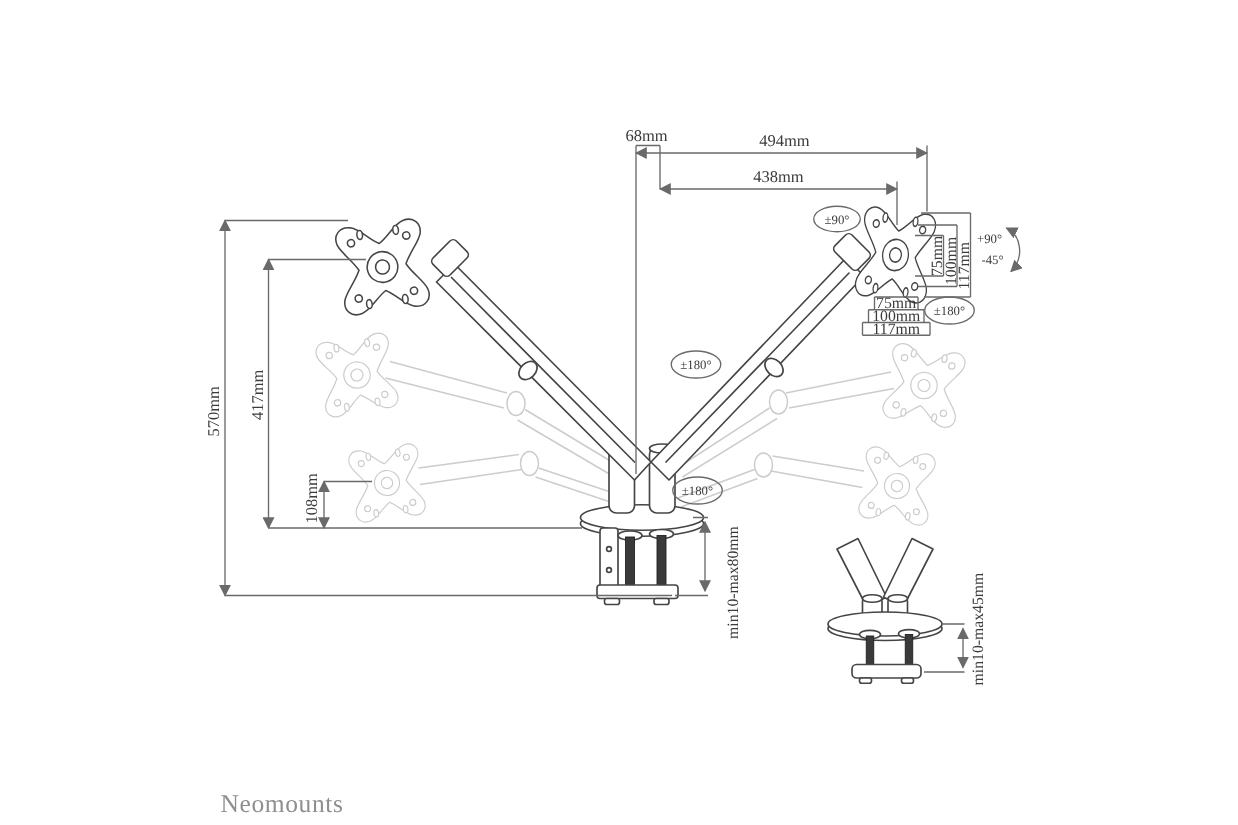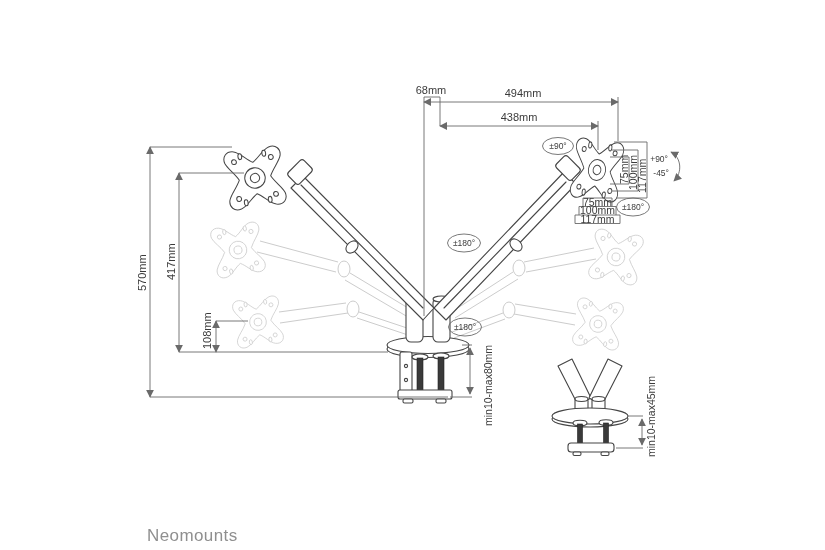--- a/index.html
+++ b/index.html
@@ -1,17 +1,17 @@
 <!DOCTYPE html>
 <html><head>
 <meta charset="utf-8">
 <style>
   html,body{margin:0;padding:0;background:#ffffff;}
   .stage{position:relative;width:825px;height:550px;background:#fff;overflow:hidden;
-         font-family:Liberation Sans, sans-serif;}
+         font-family:Liberation Serif, serif;}
   svg{display:block;}
   
   .ln{stroke:#454545;stroke-width:1.1;fill:none;stroke-linejoin:round;stroke-linecap:round;}
   .part{fill:#ffffff;stroke:#454545;stroke-width:1.1;stroke-linejoin:round;}
   .bolt{fill:#3a3a3a;stroke:#222;stroke-width:0.6;}
   
   .ghost{fill:#ffffff;stroke:#cccccc;stroke-width:1;}
   .ghostln{fill:none;stroke:#cccccc;stroke-width:1;}
   
   .dim{stroke:#6a6a6a;stroke-width:0.9;fill:none;}

